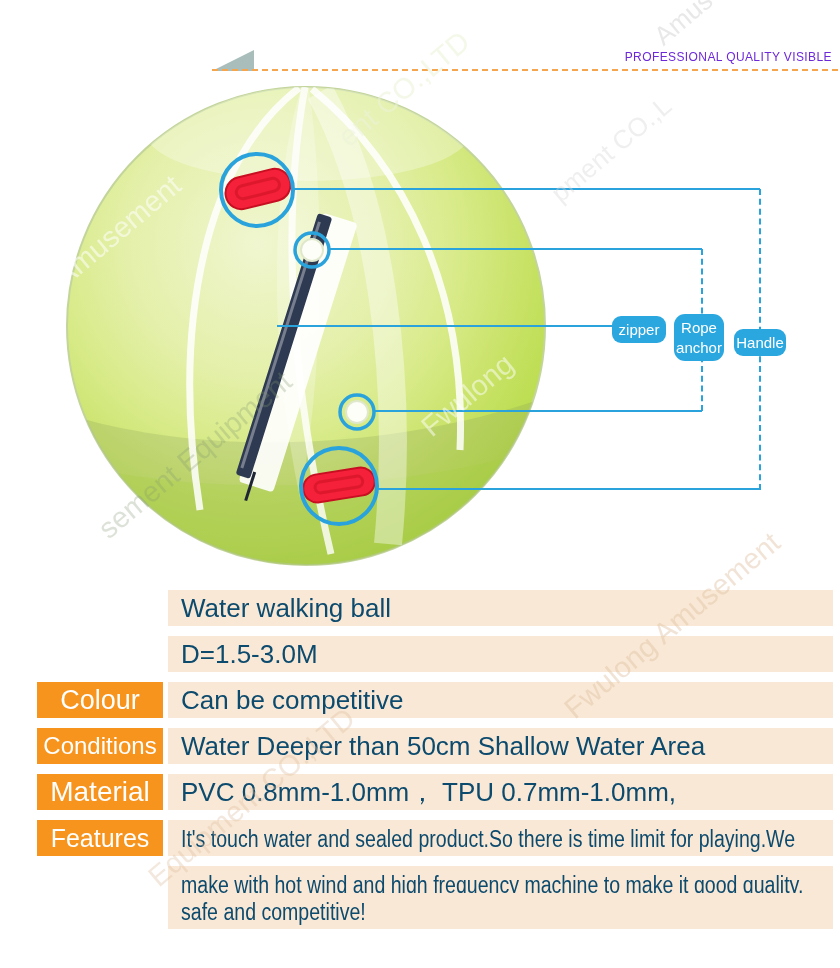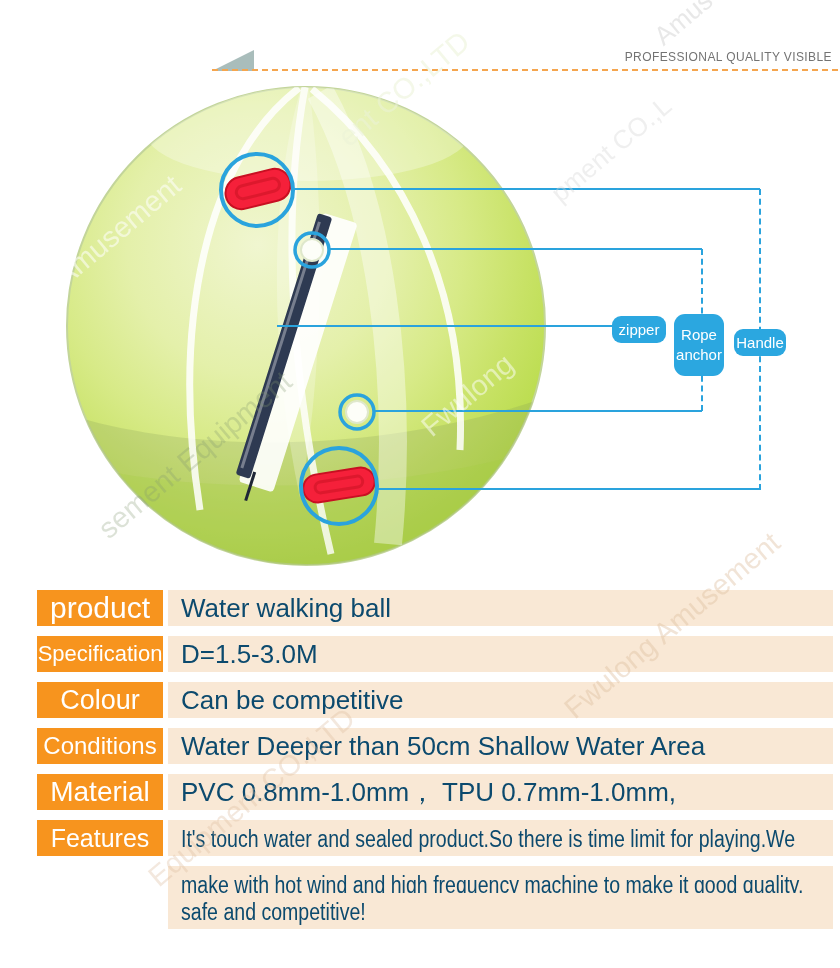--- a/index.html
+++ b/index.html
@@ -8,41 +8,41 @@
 
   
   .banner{position:absolute;left:2px;top:14px;width:210px;height:57px;background:#f7941e;}
   .banner-text{display:block;font-size:23px;color:#ffffff;line-height:57px;padding-left:7px;
                letter-spacing:-0.3px;white-space:nowrap;}
   .banner-fold{position:absolute;left:212px;top:50px;width:42px;height:21px;background:#a9bdbb;
                clip-path:polygon(100% 0,100% 100%,0 100%);}
   .dash-rule{position:absolute;left:212px;top:69px;width:626px;height:0;
              border-top:2px dashed #f5a54e;}
   .tagline{position:absolute;right:8px;top:50px;font-size:12px;letter-spacing:0.4px;
-           color:#737373;white-space:nowrap;}
+           color:#6d28d9;white-space:nowrap;}
 
   
   .ball-svg{position:absolute;left:58px;top:78px;width:496px;height:496px;z-index:1;}
 
   
   .conn-h{position:absolute;height:0;border-top:2px solid #2aa3dd;z-index:4;}
   #conn-h1{left:293px;top:188px;width:467px;}
   #conn-h2{left:329px;top:248px;width:373px;}
   #conn-h3{left:277px;top:325px;width:335px;}
   #conn-h4{left:374px;top:410px;width:328px;}
   #conn-h5{left:377px;top:488px;width:383px;}
   .conn-v{position:absolute;width:0;border-left:2px dashed #2aa3dd;z-index:4;}
   #conn-v-handle{left:759px;top:189px;height:301px;}
   #conn-v-rope{left:701px;top:249px;height:162px;}
 
   .callout{position:absolute;background:#2ba7e0;color:#fff;border-radius:9px;z-index:5;
            display:flex;align-items:center;justify-content:center;text-align:center;
            font-size:15px;line-height:20px;}
   #callout-zipper{left:612px;top:316px;width:54px;height:27px;}
-  #callout-rope{left:674px;top:314px;width:50px;height:62px;border-radius:11px;}
+  #callout-rope{left:674px;top:314px;width:50px;height:47px;border-radius:11px;}
   #callout-handle{left:734px;top:329px;width:52px;height:27px;}
 
   
   .spec-row{position:absolute;left:0;width:840px;height:36px;}
   .spec-label{position:absolute;left:37px;top:0;width:126px;height:36px;background:#f7941e;
               color:#fff;display:flex;align-items:center;justify-content:center;
               white-space:nowrap;overflow:visible;}
   .spec-value{position:absolute;left:168px;top:0;width:652px;height:36px;background:#f9e8d5;
               color:#0c4a6e;font-size:26px;line-height:36px;padding-left:13px;
               white-space:nowrap;overflow:visible;}
@@ -137,25 +137,23 @@
   <div class="conn-h" id="conn-h4"></div>
   <div class="conn-h" id="conn-h5"></div>
   <div class="conn-v" id="conn-v-handle"></div>
   <div class="conn-v" id="conn-v-rope"></div>
 
   <div class="callout" id="callout-zipper">zipper</div>
   <div class="callout" id="callout-rope">Rope anchor</div>
   <div class="callout" id="callout-handle">Handle</div>
 
   <div class="spec-row" id="row-0">
-    <div class="spec-label lbl-0">product</div>
     <div class="spec-value">Water walking ball</div>
   </div>
   <div class="spec-row" id="row-1">
-    <div class="spec-label lbl-1">Specification</div>
     <div class="spec-value">D=1.5-3.0M</div>
   </div>
   <div class="spec-row" id="row-2">
     <div class="spec-label lbl-2">Colour</div>
     <div class="spec-value">Can be competitive</div>
   </div>
   <div class="spec-row" id="row-3">
     <div class="spec-label lbl-3">Conditions</div>
     <div class="spec-value">Water Deeper than 50cm Shallow Water Area</div>
   </div>

